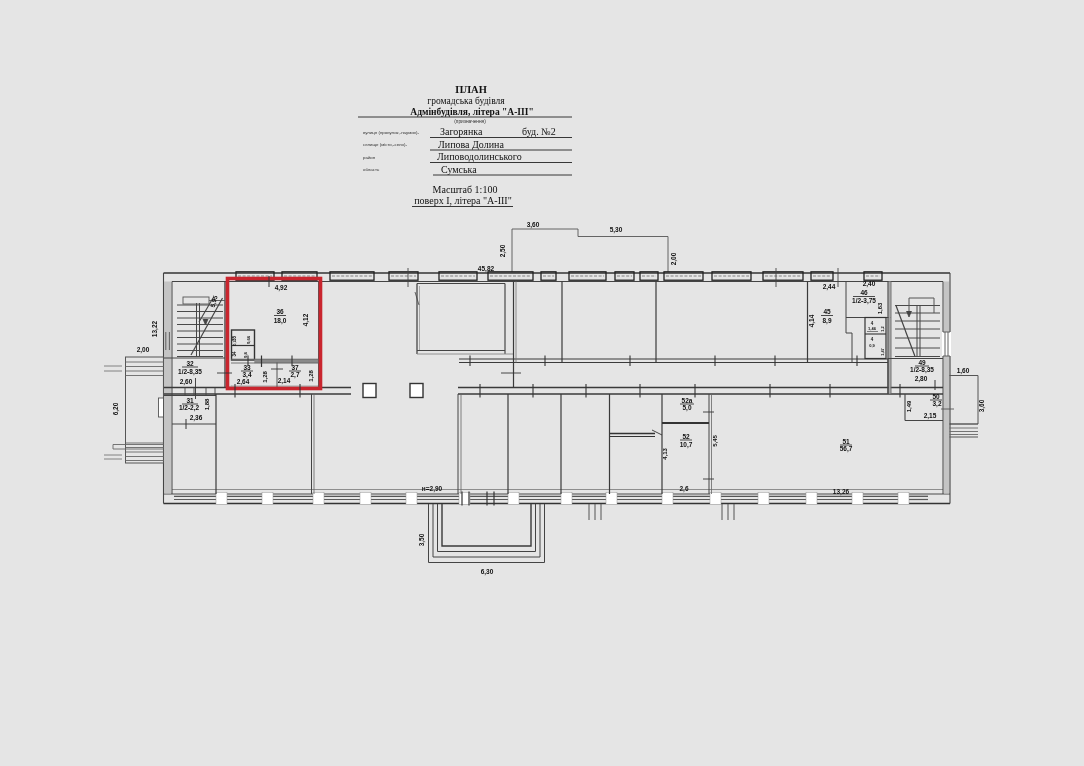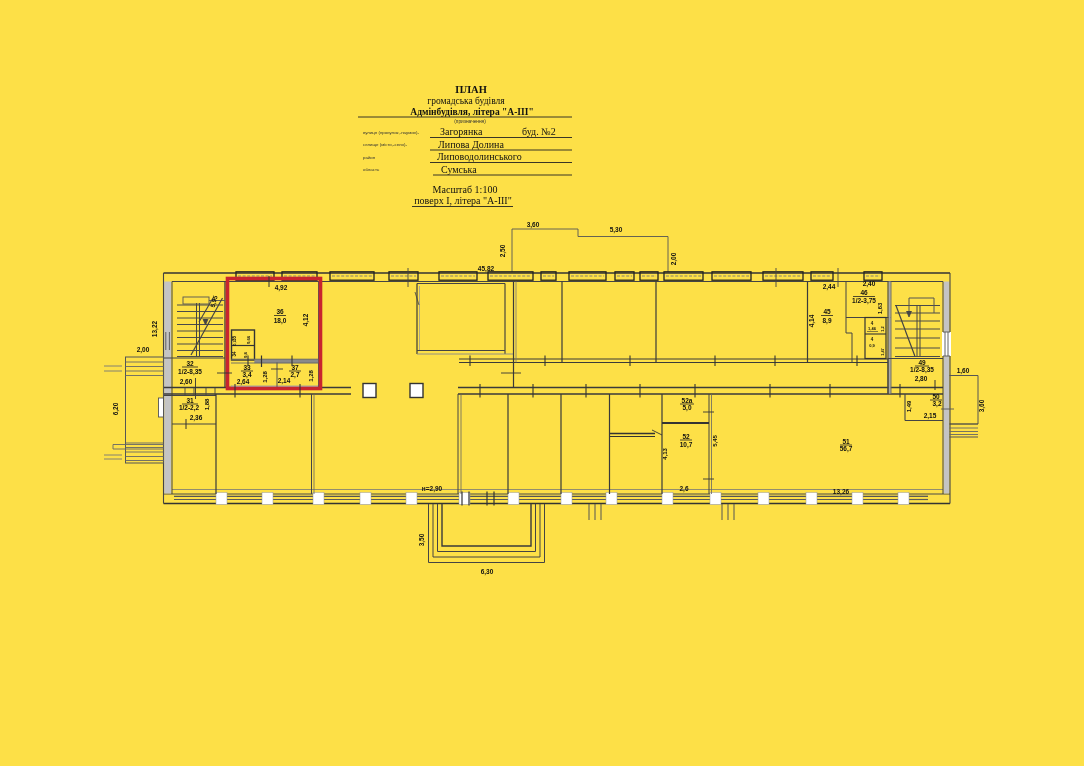--- a/index.html
+++ b/index.html
@@ -1,16 +1,16 @@
 <!DOCTYPE html>
 <html><head>
 <meta charset="utf-8">
 <style>
 html,body{margin:0;padding:0;background:#ffffff;}
-#page{position:relative;width:1084px;height:766px;background:#fde047;overflow:hidden;}
+#page{position:relative;width:1084px;height:766px;background:#e5e5e5;overflow:hidden;}
 svg{position:absolute;left:0;top:0;}
 </style>
 </head>
 <body>
 <div id="page">
 <svg width="1084" height="766" viewBox="0 0 1084 766">
 
 <g>
 <text x="471" y="93" font-size="10.5" fill="#111" text-anchor="middle" font-family="Liberation Serif, sans-serif" font-weight="bold">ПЛАН</text>
 <text x="466" y="103.5" font-size="9.5" fill="#111" text-anchor="middle" font-family="Liberation Serif, sans-serif">громадська будівля</text>

